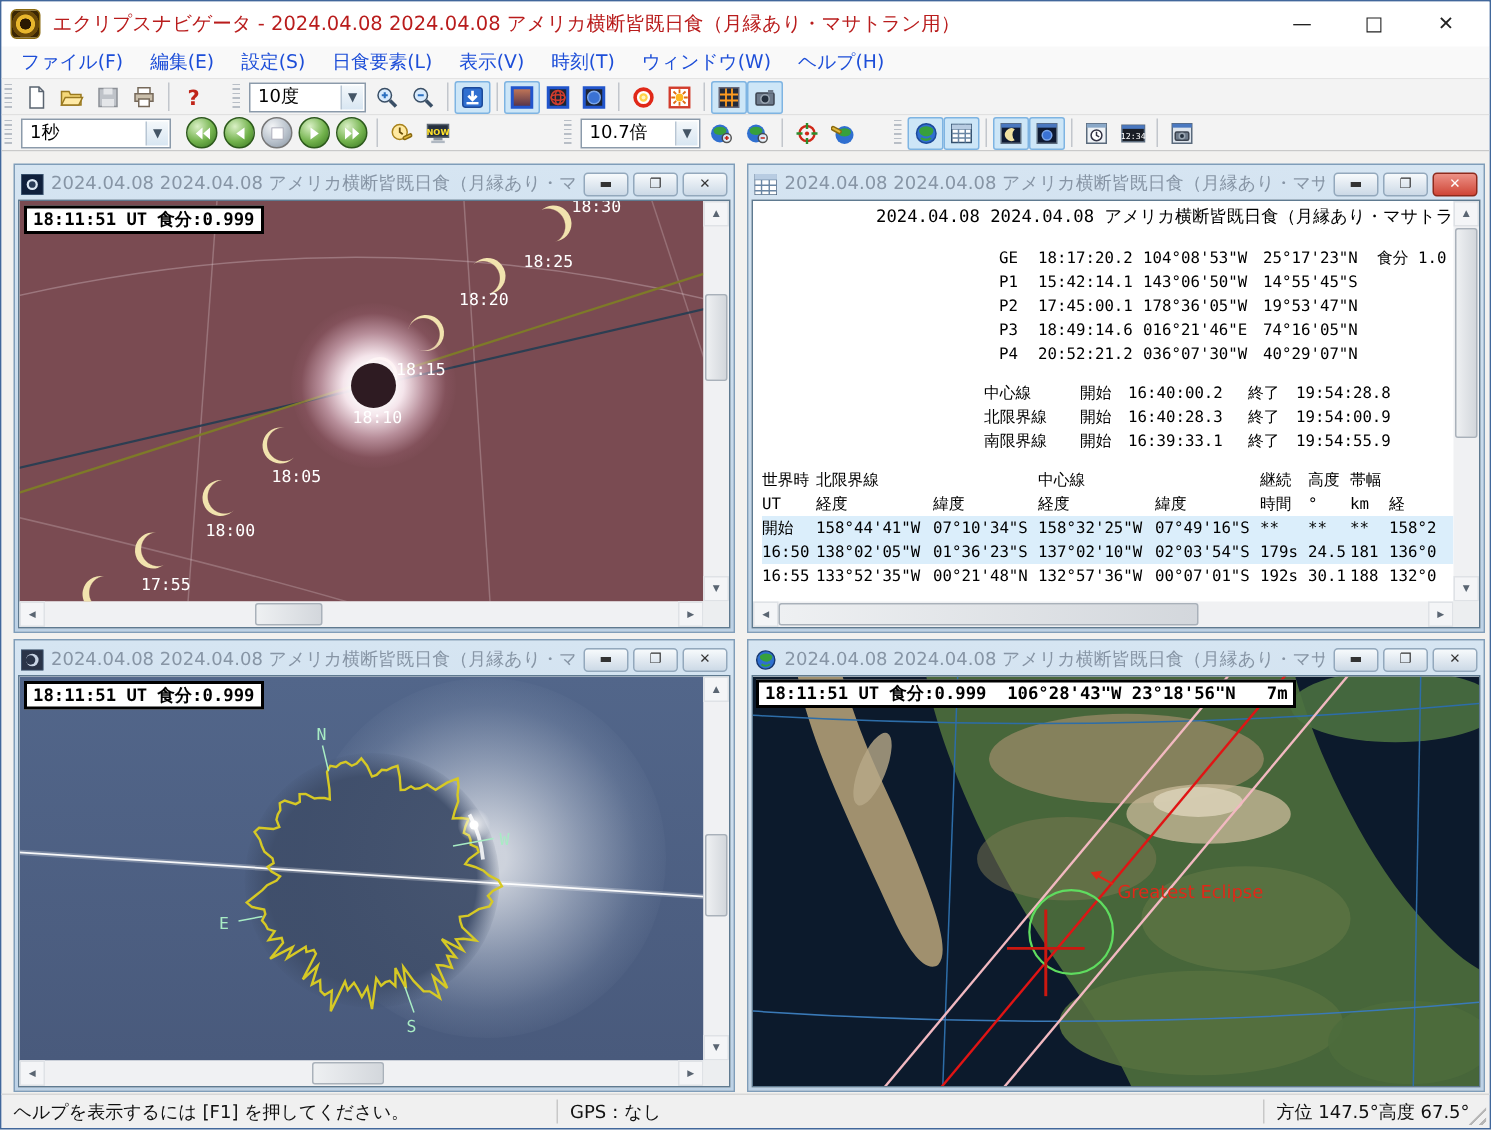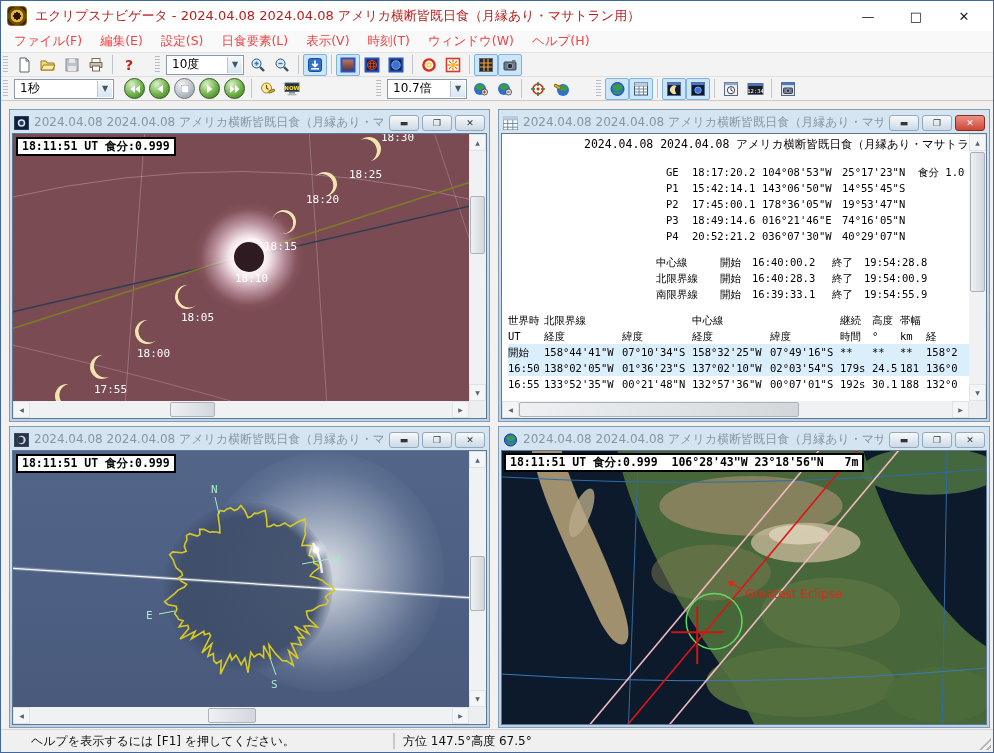--- a/index.html
+++ b/index.html
@@ -8,21 +8,21 @@
 
   
   #titlebar { position:absolute; left:0; top:0; width:100%; height:30px; background:#fff; display:flex; align-items:center; padding:0 6px; }
   #app-icon { width:20px; height:20px; border-radius:4px; background:radial-gradient(circle at 50% 50%, #2a1802 0 28%, #e8b62c 30% 48%, #6b4a08 52% 70%, #3a2604 72%); border:1px solid #8a6a10; margin-right:8px; flex:none; }
   #app-title { font-size:13px; color:#b91c1c; white-space:nowrap; overflow:hidden; }
   #win-controls { margin-left:auto; display:flex; gap:26px; padding-right:12px; color:#222; }
   #win-controls span { font-size:13px; width:22px; text-align:center; cursor:default; }
 
   
   #menubar { position:absolute; left:0; top:30px; width:100%; height:22px; background:#f9f9f9; display:flex; align-items:center; padding-left:4px; border-bottom:1px solid #e3e3e3; }
-  .menu-item { padding:2px 9px; font-size:12.5px; color:#ef4444; white-space:nowrap; }
+  .menu-item { padding:2px 9px; font-size:12.5px; color:#1d4ed8; white-space:nowrap; }
 
   
   .toolbar { position:absolute; left:0; width:100%; height:24px; background:#f3f3f3; display:flex; align-items:center; }
   #toolbar1 { top:52px; border-bottom:1px solid #e0e0e0; }
   #toolbar2 { top:76px; border-bottom:1px solid #c9c9c9; }
   .grip { width:5px; height:18px; margin:0 4px 0 2px; background:repeating-linear-gradient(to bottom,#b8bec6 0 1px, transparent 1px 3px); flex:none; }
   .tsep { width:1px; height:19px; background:#c2c6cc; margin:0 4px; flex:none; }
   .tbtn { width:24px; height:22px; display:flex; align-items:center; justify-content:center; border:1px solid transparent; border-radius:2px; flex:none; }
   .tbtn.sel { background:#cde6f7; border-color:#7eb4e2; }
   .tbtn svg { display:block; }
@@ -92,21 +92,21 @@
      background:radial-gradient(circle, rgba(255,255,255,.72) 0 8%, rgba(236,241,248,.38) 38%, rgba(190,203,222,.14) 60%, rgba(190,203,222,0) 74%); }
   #corona-view svg { position:absolute; inset:0; }
 
   
   #map-view svg { position:absolute; inset:0; }
 
   
   #statusbar { position:absolute; left:0; bottom:0; width:100%; height:23px; background:#f0f0f0; border-top:1px solid #d7d7d7; display:flex; align-items:center; font-size:12px; color:#111; }
   .sseg { padding:0 8px; white-space:nowrap; }
   .ssep { width:1px; height:16px; background:#c8c8c8; }
-  #sb-help { width:370px;margin-left:22px; }
+  #sb-help { width:370px; }
   #sb-gps { width:470px; }
   #sb-grip { position:absolute; right:2px; bottom:2px; width:12px; height:12px;
      background:repeating-linear-gradient(135deg, transparent 0 3px, #b5b5b5 3px 5px); clip-path:polygon(100% 0, 100% 100%, 0 100%); }
 </style>
 </head>
 <body>
 
 <div id="titlebar">
   <div id="app-icon"></div>
   <div id="app-title">エクリプスナビゲータ - 2024.04.08 2024.04.08 アメリカ横断皆既日食（月縁あり・マサトラン用）</div>
@@ -707,16 +707,17 @@
         <div class="info-label" style="left:2px; top:2px;">18:11:51 UT 食分:0.999  106°28'43"W 23°18'56"N   7m</div>
       </div>
     </div>
   </div>
 
 </div>
 
 <div id="statusbar">
   <span class="sseg" id="sb-help">ヘルプを表示するには [F1] を押してください。</span>
   <span class="ssep"></span>
+  <span class="sseg" id="sb-gps">GPS：なし</span>
   <span class="ssep"></span>
   <span class="sseg">方位 147.5°高度 67.5°</span>
   <span id="sb-grip"></span>
 </div>
 
 </body></html>

